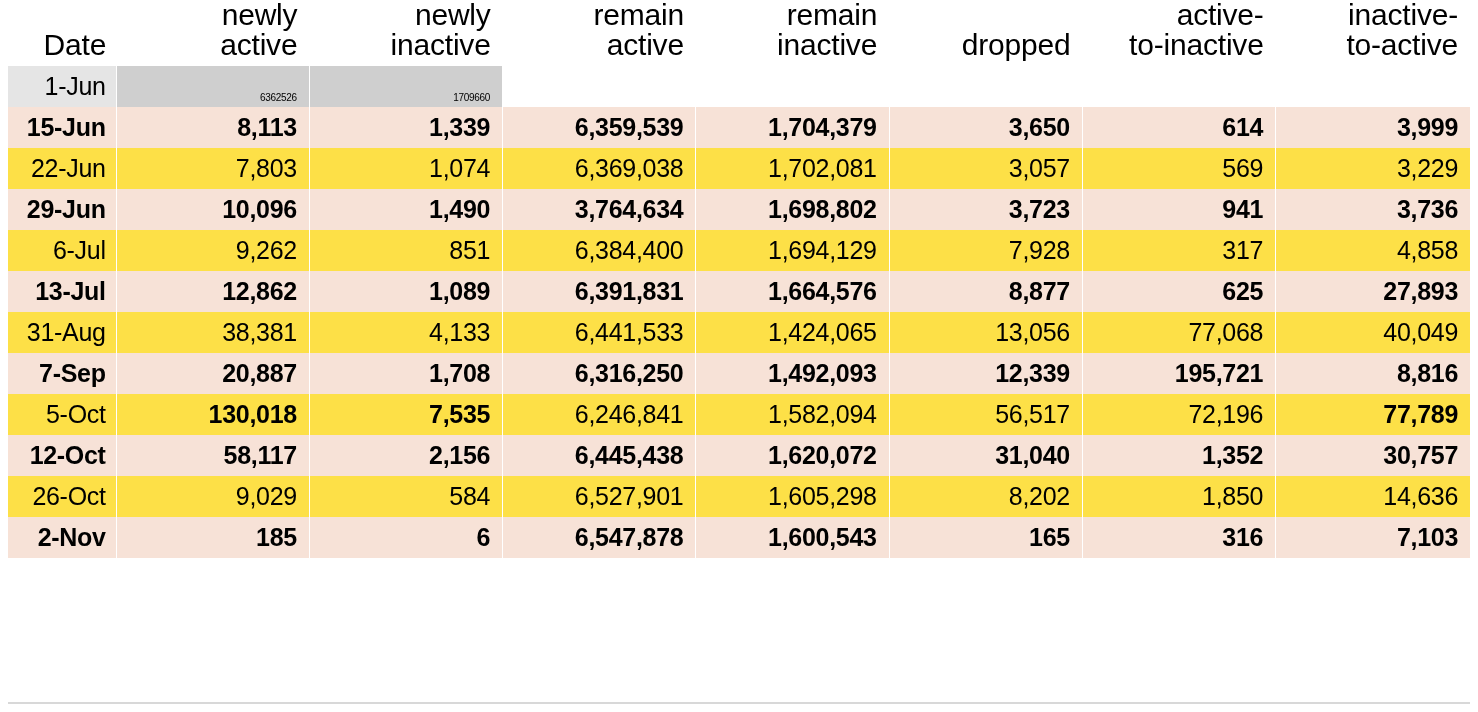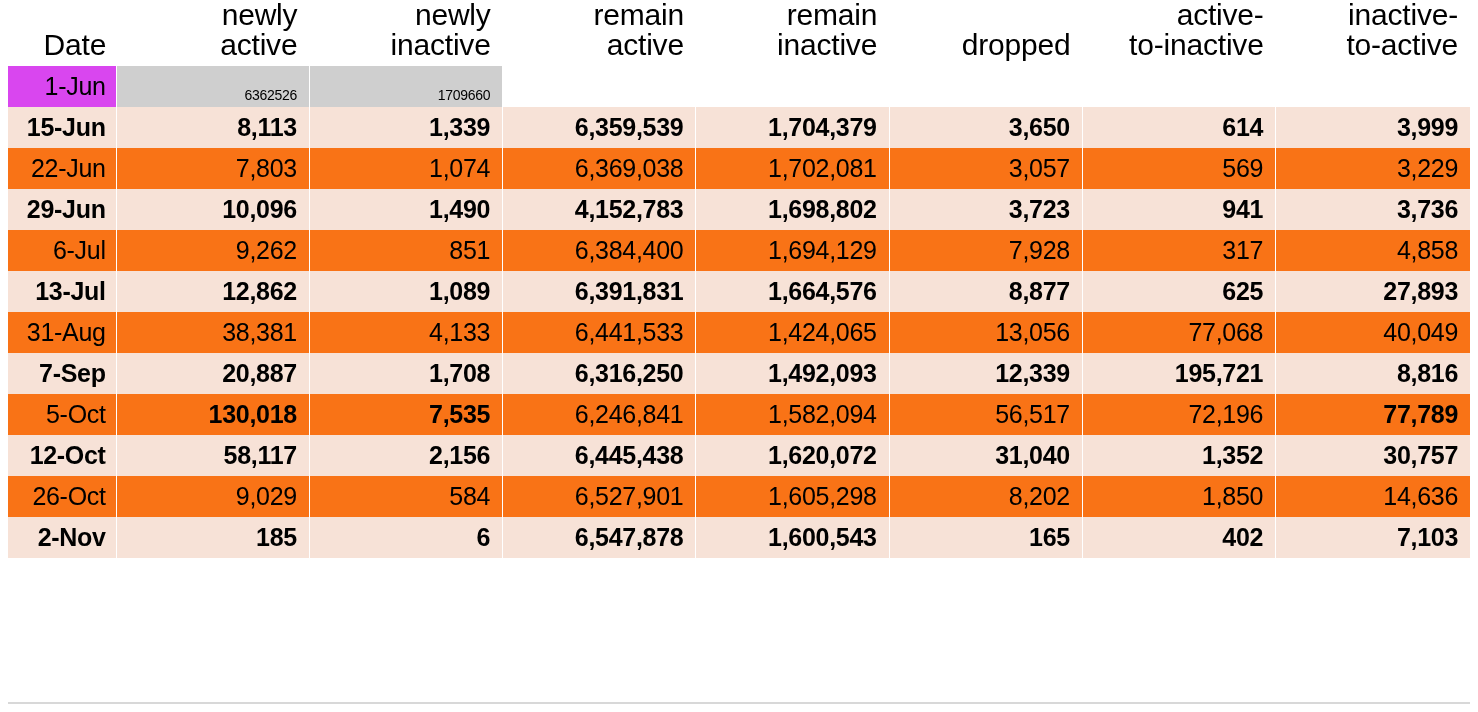--- a/index.html
+++ b/index.html
@@ -55,37 +55,37 @@
   tbody td.date-cell {
     font-size: 25px;
     padding-right: 10px;
     border-left: none;
   }
   tbody tr.shaded td {
     background: #f7e2d7;
     font-weight: bold;
   }
   tbody tr.plain td {
-    background: #f97316;
+    background: #fde047;
   }
   tbody td.bold {
     font-weight: bold;
   }
   tbody tr.first-row td.grey {
     background: #cfcfcf;
-    font-size: 14px;
+    font-size: 10px;
     padding-top: 12px;
     padding-bottom: 4px;
     vertical-align: bottom;
   }
   tbody tr.first-row td.blank {
     background: #ffffff;
   }
   tbody tr.first-row td.date-cell {
-    background: #d946ef;
+    background: #e5e5e5;
   }
   tbody tr:last-child td {
     border-bottom: none;
   }
   .bottom-rule {
     position: absolute;
     left: 8px;
     bottom: 8px;
     width: 1462px;
     height: 2px;
@@ -153,21 +153,21 @@
           <td class="">6,369,038</td>
           <td class="">1,702,081</td>
           <td class="">3,057</td>
           <td class="">569</td>
           <td class="">3,229</td>
         </tr>
         <tr class="shaded">
           <td class="date-cell">29-Jun</td>
           <td class="">10,096</td>
           <td class="">1,490</td>
-          <td class="">4,152,783</td>
+          <td class="">3,764,634</td>
           <td class="">1,698,802</td>
           <td class="">3,723</td>
           <td class="">941</td>
           <td class="">3,736</td>
         </tr>
         <tr class="plain">
           <td class="date-cell">6-Jul</td>
           <td class="">9,262</td>
           <td class="">851</td>
           <td class="">6,384,400</td>
@@ -236,19 +236,19 @@
           <td class="">1,850</td>
           <td class="">14,636</td>
         </tr>
         <tr class="shaded">
           <td class="date-cell">2-Nov</td>
           <td class="">185</td>
           <td class="">6</td>
           <td class="bold">6,547,878</td>
           <td class="">1,600,543</td>
           <td class="">165</td>
-          <td class="">402</td>
+          <td class="">316</td>
           <td class="">7,103</td>
         </tr>
       </tbody>
   </table>
   <div class="bottom-rule"></div>
 </div>
 
 </body></html>

